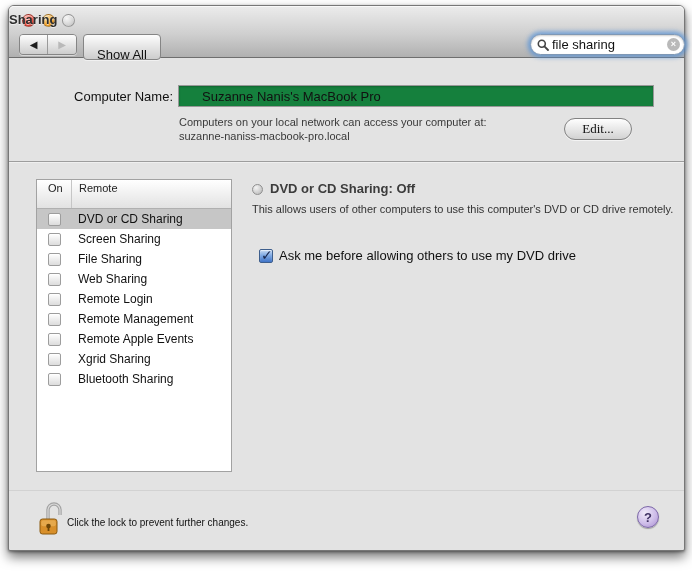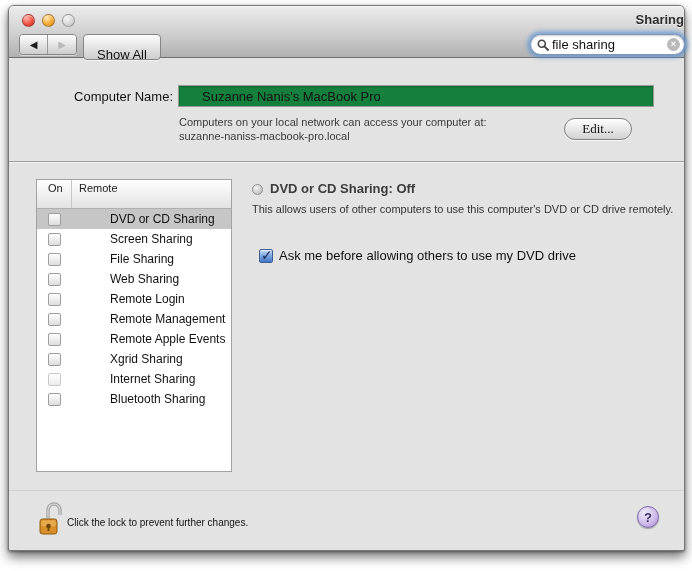--- a/index.html
+++ b/index.html
@@ -9,21 +9,21 @@
   .window { position:absolute; left:8px; top:5px; width:677px; height:546px;
     background:#e3e3e3; border:1px solid #777;
     border-radius:6px 6px 2px 2px;
     box-shadow:0 6px 12px rgba(0,0,0,.55), 0 1px 3px rgba(0,0,0,.4); }
 
   
   .titlebar { position:absolute; left:0; top:0; right:0; height:52px;
     background:linear-gradient(#ececec 0%, #cfcfcf 55%, #b0b0b0 100%);
     border-bottom:1px solid #6e6e6e; border-radius:5px 5px 0 0;
     box-shadow:inset 0 1px 0 rgba(255,255,255,.7); }
-  .title { position:absolute; left:0; right:0; top:6px; text-align:right;
+  .title { position:absolute; left:0; right:0; top:6px; text-align:left;
     font-size:13px; font-weight:bold; color:#2e2e2e; text-shadow:0 1px 0 rgba(255,255,255,.55); }
   .lights { position:absolute; left:13px; top:8px; display:flex; gap:7px; }
   .light { width:13px; height:13px; border-radius:50%; display:inline-block;
     border:1px solid rgba(0,0,0,.3); box-shadow:inset 0 1px 1px rgba(255,255,255,.6); cursor:default; }
   .light.red    { background:radial-gradient(circle at 35% 30%, #ffb3aa, #ee5042 55%, #b62b20); }
   .light.yellow { background:radial-gradient(circle at 35% 30%, #ffeab2, #f7a933 55%, #c67e12); }
   .light.gray   { background:radial-gradient(circle at 35% 30%, #f6f6f6, #d8d8d8 55%, #bcbcbc); }
 
   .segmented { position:absolute; left:10px; top:28px; height:21px; display:flex;
     border:1px solid #858585; border-radius:4px; overflow:hidden;
@@ -65,21 +65,21 @@
   .divider { position:absolute; left:0; right:0; top:155px; height:2px;
     border-top:1px solid #9d9d9d; border-bottom:1px solid #efefef; }
 
   
   .svc-table { position:absolute; left:27px; top:173px; width:196px; height:293px;
     background:#fff; border:1px solid #a2a2a2; }
   .svc-header { height:29px; background:linear-gradient(#ffffff,#e2e2e2);
     border-bottom:1px solid #b0b0b0; font-size:11px; color:#222; display:flex; }
   .col-on { width:35px; padding-left:11px; line-height:16px; border-right:1px solid #c6c6c6; }
   .col-service { padding-left:7px; line-height:16px; flex:1; }
-  .svc-row { height:20px; display:flex; align-items:center; cursor:default;gap:32px; }
+  .svc-row { height:20px; display:flex; align-items:center; cursor:default; }
   .svc-row.selected { background:#c6c6c6; }
   .svc-cb { width:13px; height:13px; margin-left:11px; border:1px solid #9d9d9d; border-radius:2px;
     background:linear-gradient(#ffffff,#dcdcdc); box-shadow:inset 0 1px 1px rgba(255,255,255,.8); }
   .svc-row.disabled .svc-cb { opacity:.55; }
   .svc-name { margin-left:17px; font-size:12px; color:#111; white-space:nowrap; }
 
   
   .status-dot { position:absolute; left:243px; top:178px; width:11px; height:11px; border-radius:50%;
     border:1px solid #8f8f8f; background:radial-gradient(circle at 35% 30%, #f4f4f4, #cdcdcd 60%, #b2b2b2); }
   .detail-title { position:absolute; left:261px; top:175px; font-size:13px; font-weight:bold; color:#3c3c3c; }
@@ -176,24 +176,20 @@
           <span class="svc-name">Remote Management</span>
         </div>
         <div class="svc-row">
           <span class="svc-cb"></span>
           <span class="svc-name">Remote Apple Events</span>
         </div>
         <div class="svc-row">
           <span class="svc-cb"></span>
           <span class="svc-name">Xgrid Sharing</span>
         </div>
-        <div class="svc-row disabled">
-          <span class="svc-cb"></span>
-          <span class="svc-name">Internet Sharing</span>
-        </div>
         <div class="svc-row">
           <span class="svc-cb"></span>
           <span class="svc-name">Bluetooth Sharing</span>
         </div>
       </div>
   </div>
 
   <span class="status-dot"></span>
   <div class="detail-title">DVD or CD Sharing: Off</div>
   <div class="detail-desc">This allows users of other computers to use this computer's DVD or CD drive remotely.</div>

